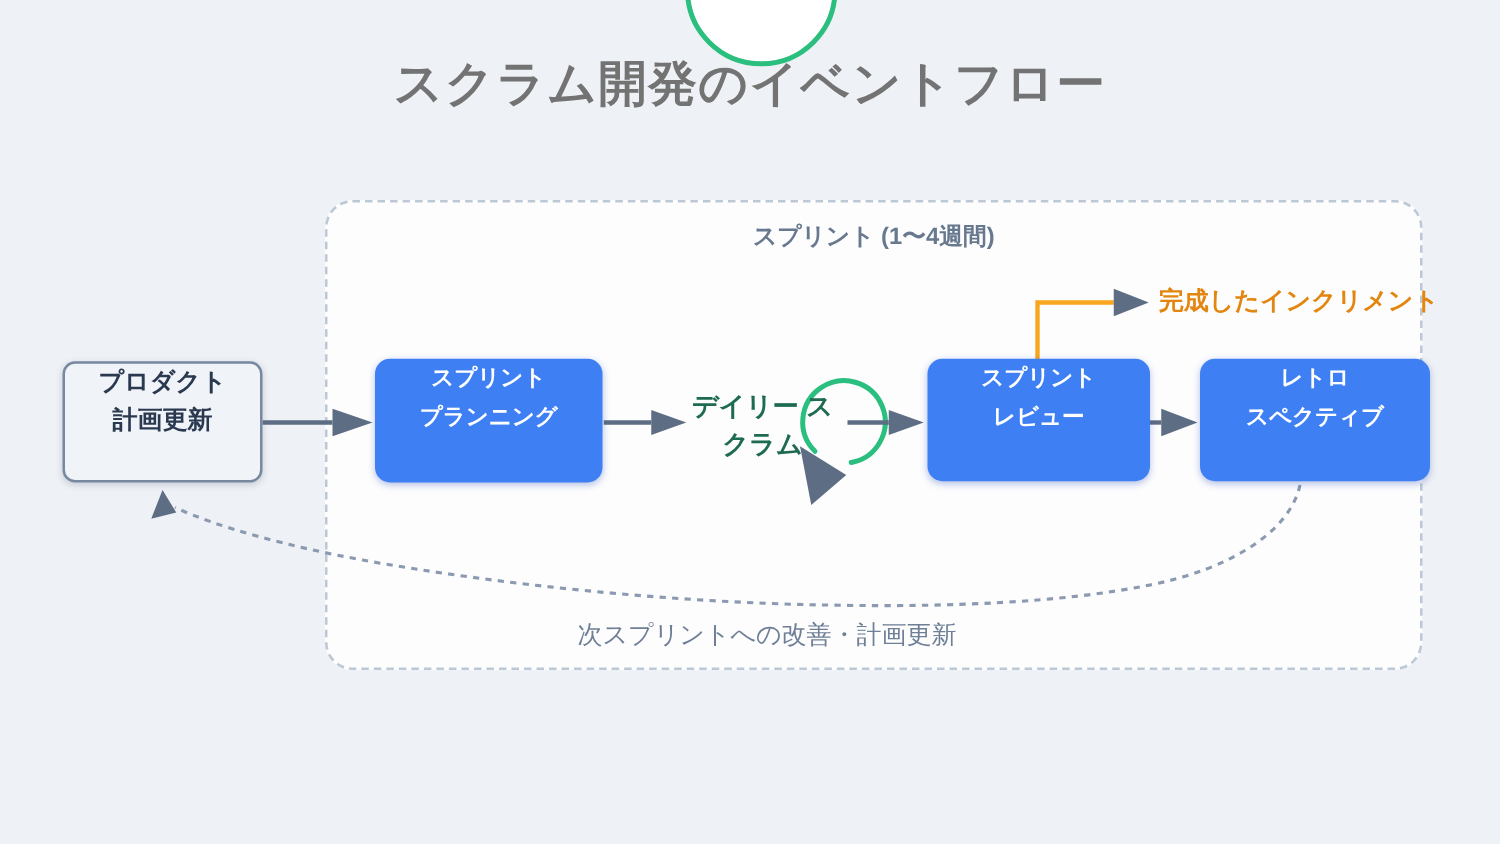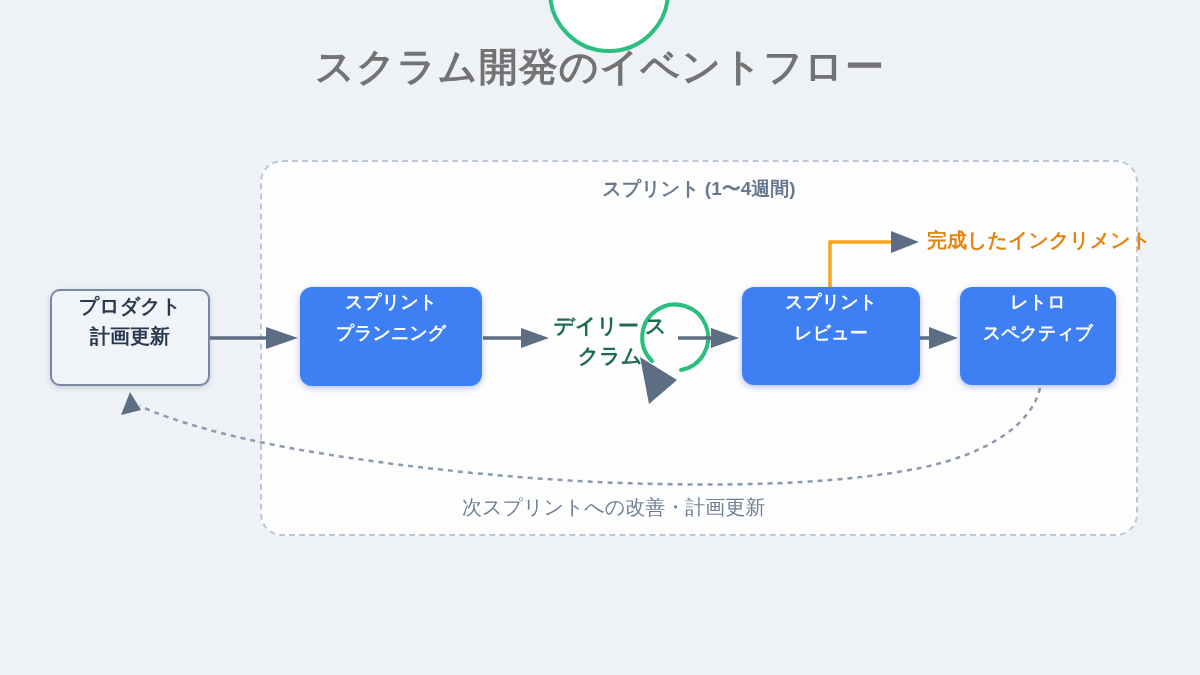--- a/index.html
+++ b/index.html
@@ -44,21 +44,21 @@
     font-size:20px;line-height:30px;border-radius:10px;
     box-shadow:0 2px 5px rgba(90,105,130,0.25);
   }
   .node-blue{
     background:#3e80f4;color:#ffffff;font-size:18px;line-height:31px;
     box-shadow:0 2px 6px rgba(40,80,180,0.35);
   }
   #node-product-backlog{left:50px;top:289px;width:160px;height:97px;}
   #node-sprint-planning{left:300px;top:287px;width:182px;height:99px;}
   #node-sprint-review{left:742px;top:287px;width:178px;height:98px;}
-  #node-retrospective{left:960px;top:287px;width:156px;height:98px;}
+  #node-retrospective{left:960px;top:287px;width:184px;height:98px;}
 
   .daily-scrum-label{
     position:absolute;left:552px;top:311px;width:116px;z-index:6;
     text-align:center;font-size:21px;line-height:30px;font-weight:700;color:#1e6b4f;
   }
 
   .increment-label{
     position:absolute;left:927px;top:227px;z-index:6;
     font-size:20px;font-weight:700;color:#e2860f;white-space:nowrap;
   }

